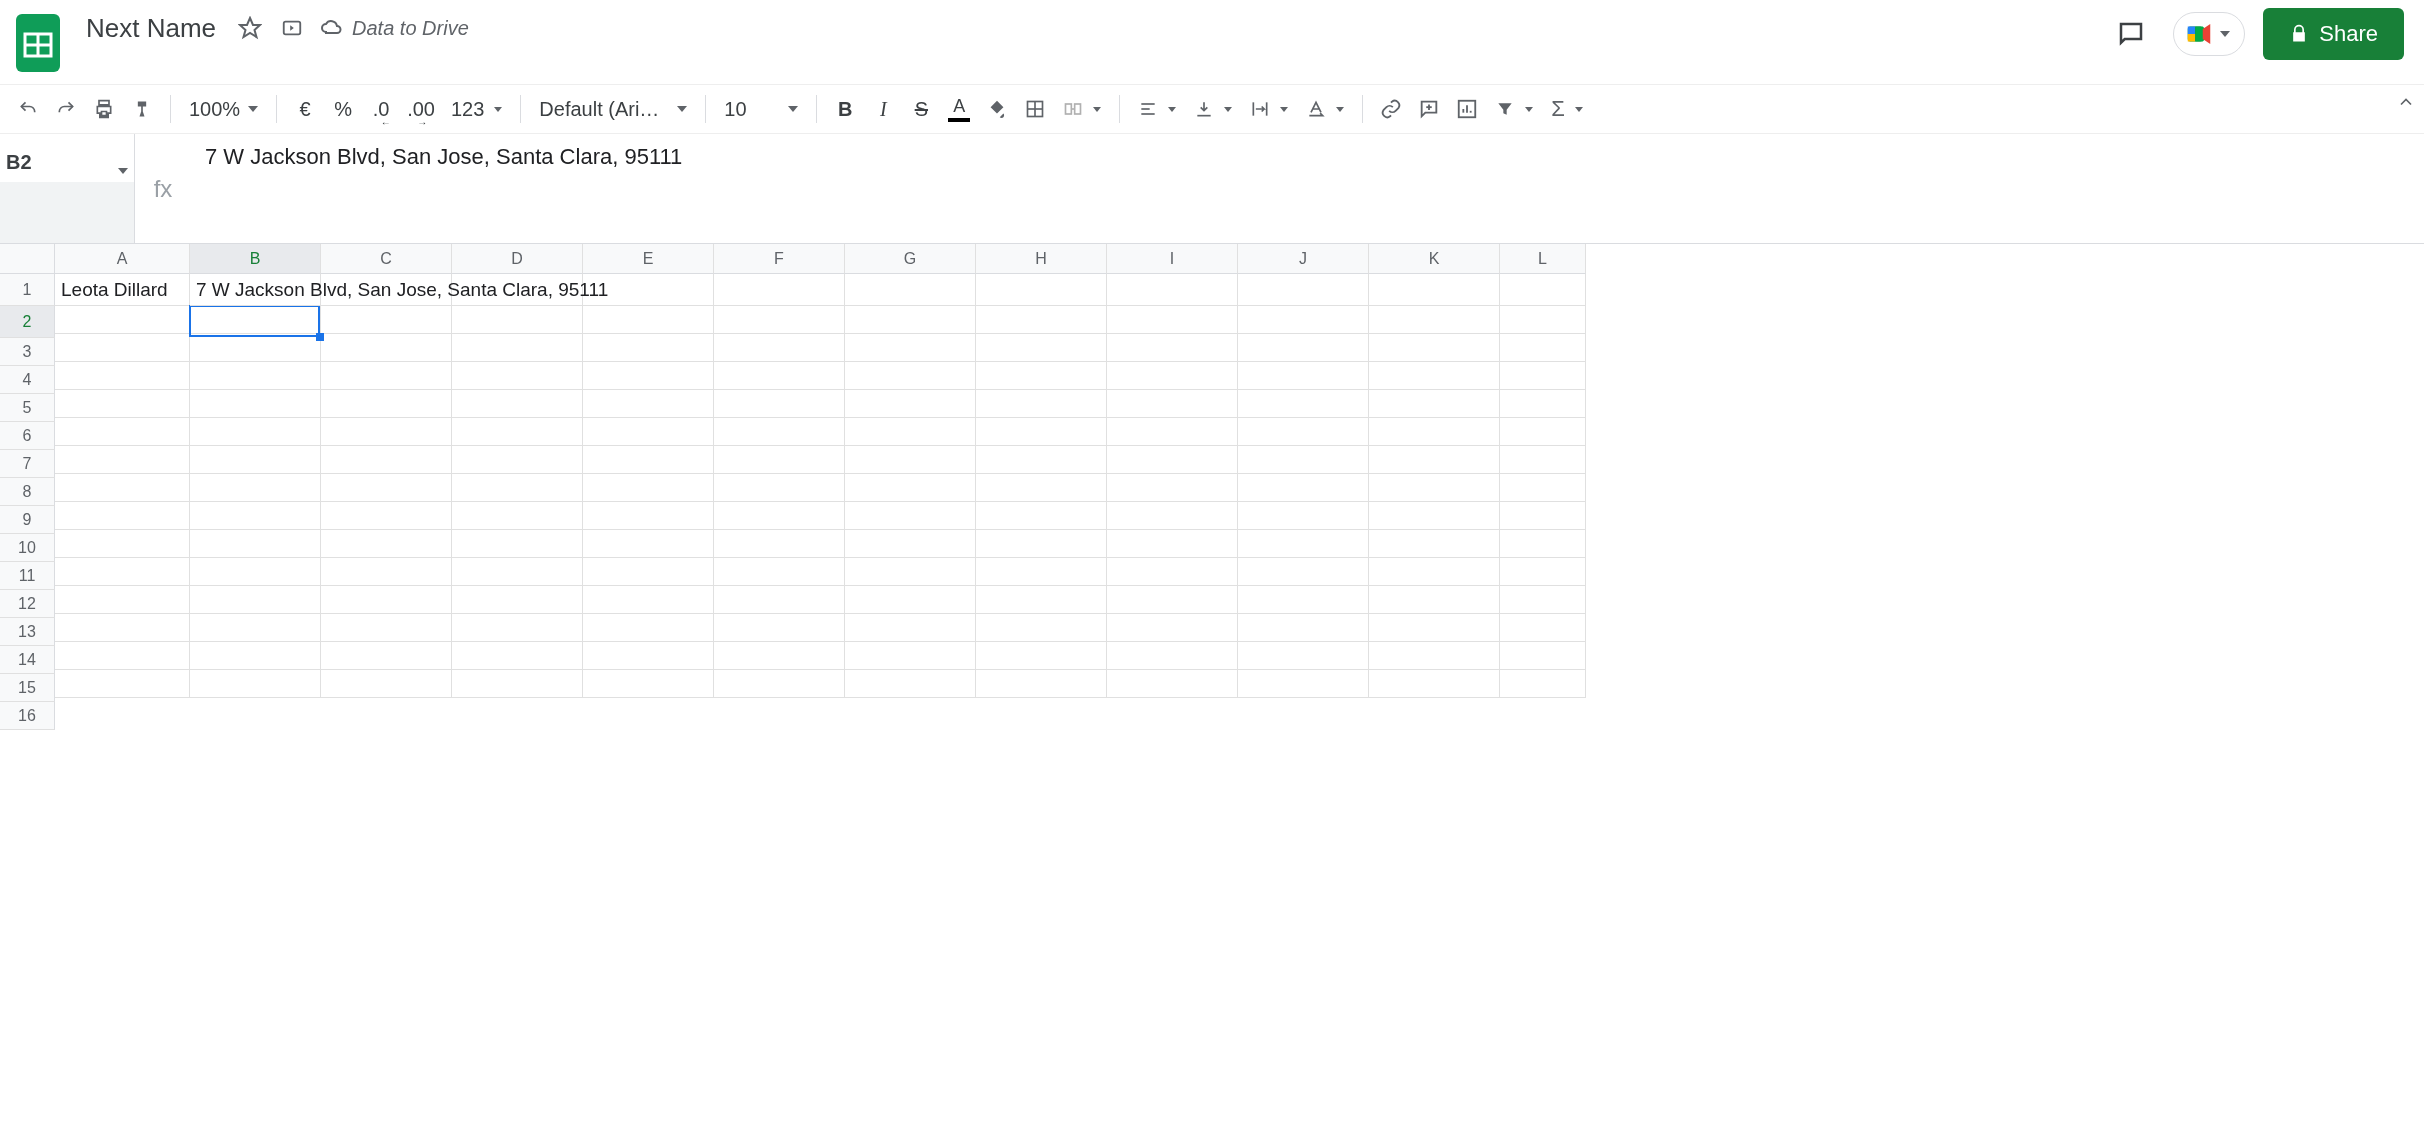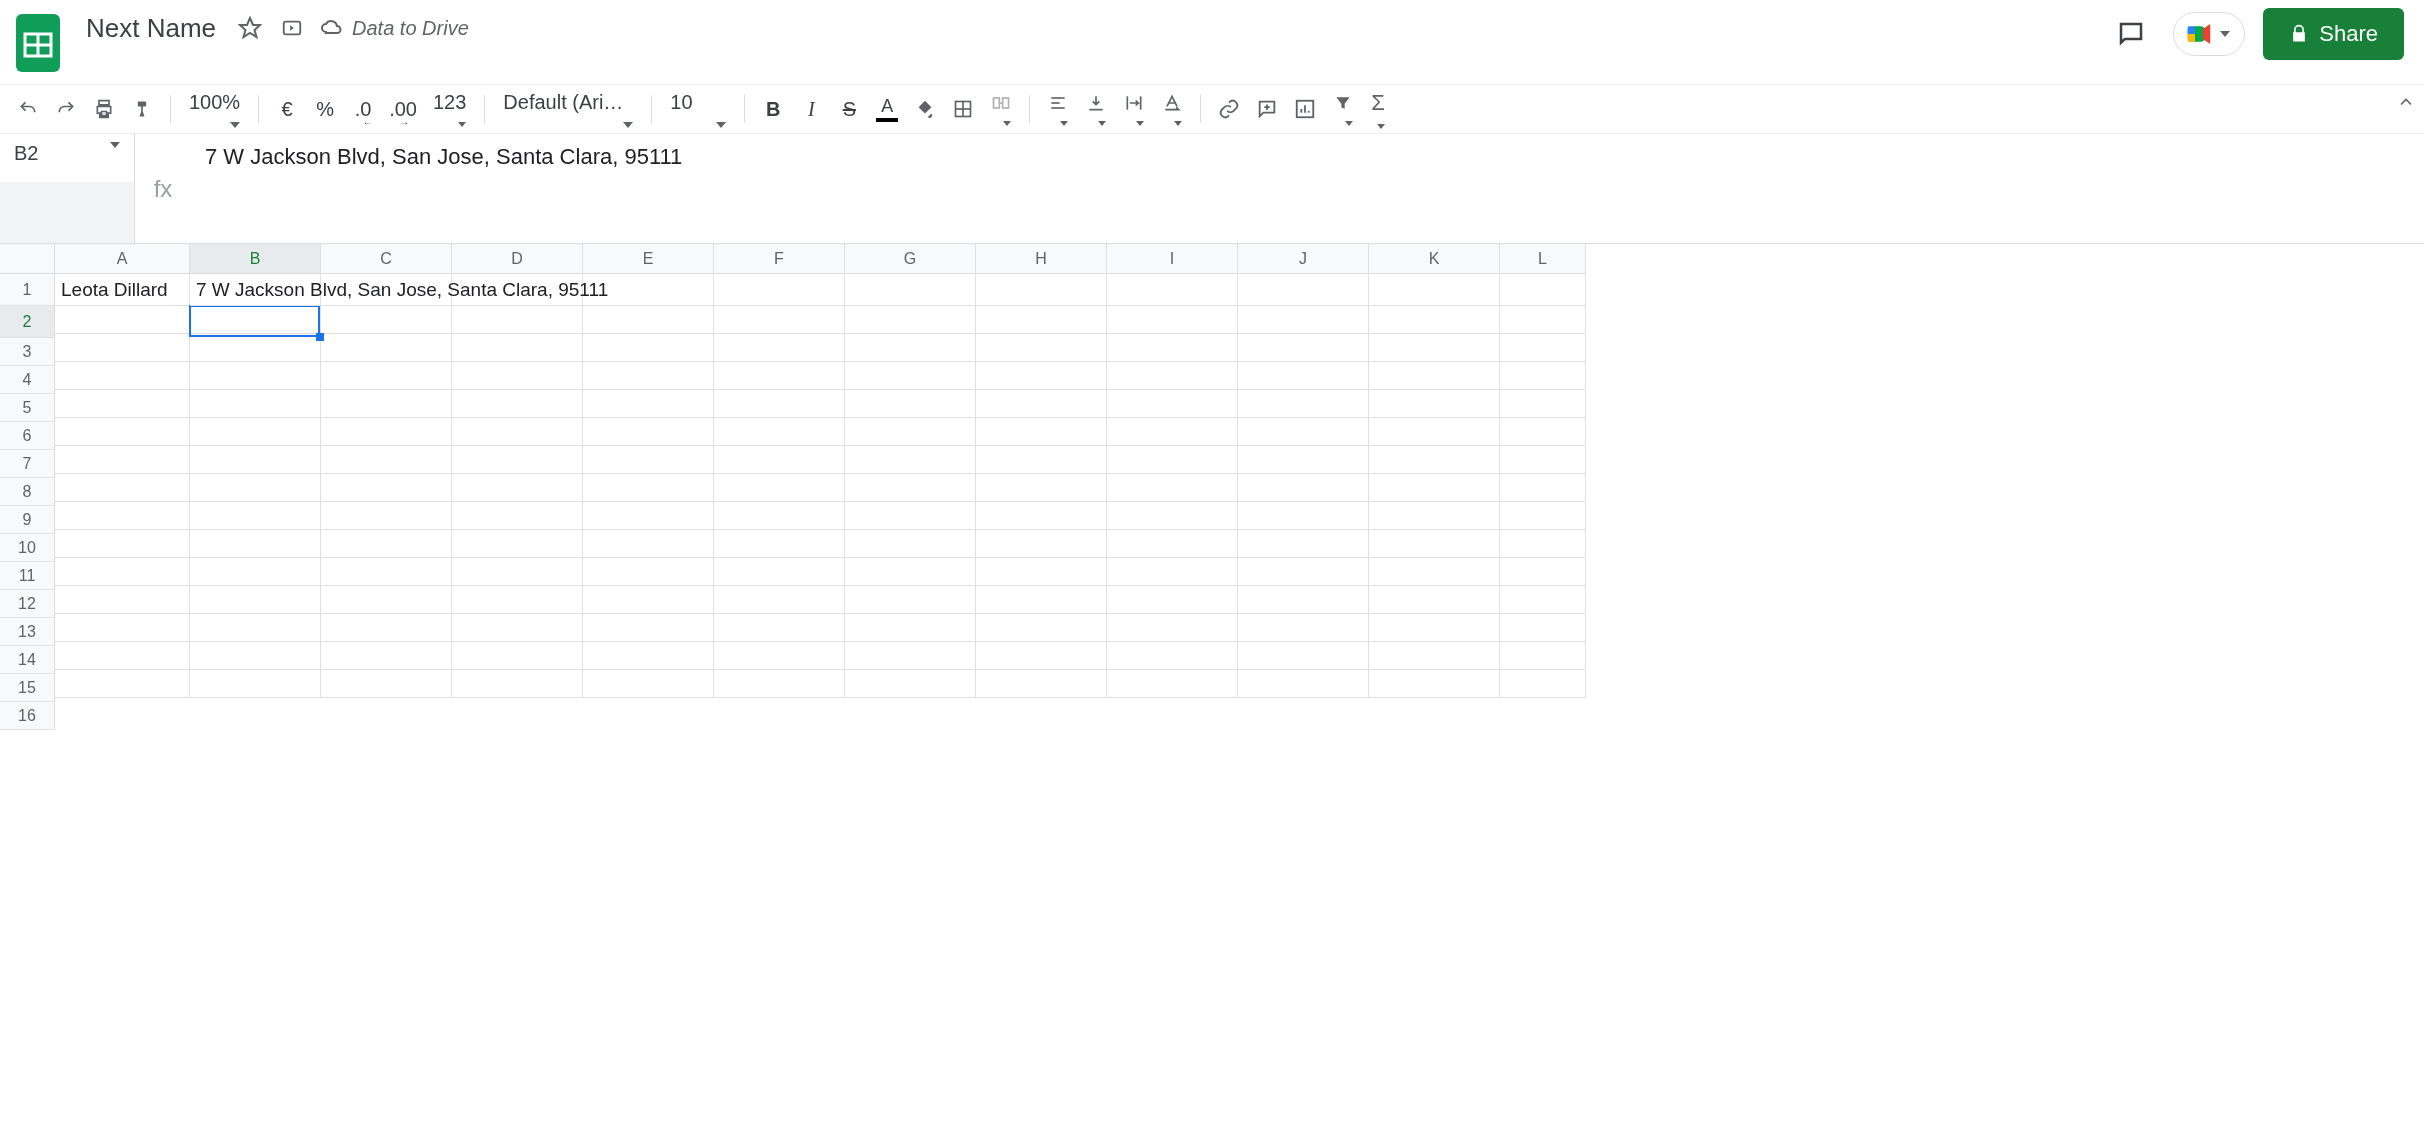--- a/index.html
+++ b/index.html
@@ -21,32 +21,32 @@
   .right-controls { display:flex; align-items:center; gap:18px; padding-right:8px; }
   .circle-btn { width:48px; height:48px; border-radius:50%; display:flex; align-items:center; justify-content:center; color:#3c4043; cursor:pointer; }
   .meet-pill { display:flex; align-items:center; gap:6px; border:1px solid #dadce0; border-radius:30px; padding:6px 14px 6px 10px; cursor:pointer; }
   .share-btn { background:#188038; color:#fff; border-radius:6px; height:52px; padding:0 26px; display:flex; align-items:center; gap:10px; font-size:22px; font-weight:500; cursor:pointer; }
   
   
   .toolbar { display:flex; align-items:center; height:50px; border-top:1px solid #eee; border-bottom:1px solid #eee; padding:0 10px; gap:2px; margin-top:6px; }
   .tb-btn { min-width:36px; height:36px; display:flex; align-items:center; justify-content:center; color:#5f6368; font-size:20px; border-radius:4px; cursor:pointer; padding:0 6px;}
   .tb-sep { width:1px; height:28px; background:#dadce0; margin:0 8px; }
   .tb-txt { font-size:20px; color:#3c4043; }
-  .tb-combo { display:flex; align-items:flex-end; gap:8px; padding:0 8px; cursor:pointer;flex-direction:column; }
+  .tb-combo { display:flex; align-items:center; gap:8px; padding:0 8px; cursor:pointer; }
   .font-box { width:130px; overflow:hidden; white-space:nowrap; text-overflow:ellipsis; font-size:20px; color:#3c4043;}
   .size-box { width:56px; font-size:20px; color:#3c4043;}
   .caret { width:0; height:0; border-left:5px solid transparent; border-right:5px solid transparent; border-top:6px solid #5f6368; }
   .caret-sm { width:0; height:0; border-left:4px solid transparent; border-right:4px solid transparent; border-top:5px solid #5f6368; margin-left:2px;}
   .textcolor-underline { width:22px; height:4px; background:#000; margin-top:1px;}
   .tb-stack { display:flex; flex-direction:column; align-items:center; }
   
   
   .fx-row { display:flex; align-items:stretch; border-bottom:1px solid #dadce0; height:110px; }
   .name-box-wrap { width:135px; border-right:1px solid #dadce0; display:flex; flex-direction:column; }
-  .name-box { display:flex; align-items:flex-start; justify-content:space-between; padding:8px 14px; font-size:20px; color:#3c4043; height:48px; cursor:pointer;}
+  .name-box { display:flex; align-items:flex-end; justify-content:space-between; padding:8px 6px; font-size:20px; color:#3c4043; height:48px; cursor:pointer;font-weight:bold;}
   .name-box-fill { flex:1; background:#f1f3f4;}
   .fx-icon-cell { width:56px; display:flex; align-items:center; justify-content:center; color:#9aa0a6; font-size:24px; border-right:none;}
   .fx-input { flex:1; padding:10px 14px; font-size:22px; color:#202124; font-family:inherit; border:none; outline:none; }
   .corner { width:55px; height:30px; background:#f8f9fa; border-right:1px solid #dadce0; border-bottom:1px solid #dadce0; }
   .col-headers { display:flex; }
   .col-h { height:30px; background:#f8f9fa; border-right:1px solid #e0e0e0; border-bottom:1px solid #dadce0; display:flex; align-items:center; justify-content:center; font-size:16px; color:#5f6368; }
   .col-h.sel { background:#e8eaed; color:#188038; font-weight:500;}
   .row-headers { display:flex; flex-direction:column; }
   .row-h { width:55px; height:28px; background:#f8f9fa; border-right:1px solid #dadce0; border-bottom:1px solid #e0e0e0; display:flex; align-items:center; justify-content:center; font-size:16px; color:#5f6368;}
   .row-h.sel { background:#e8eaed; color:#188038; font-weight:500;}

